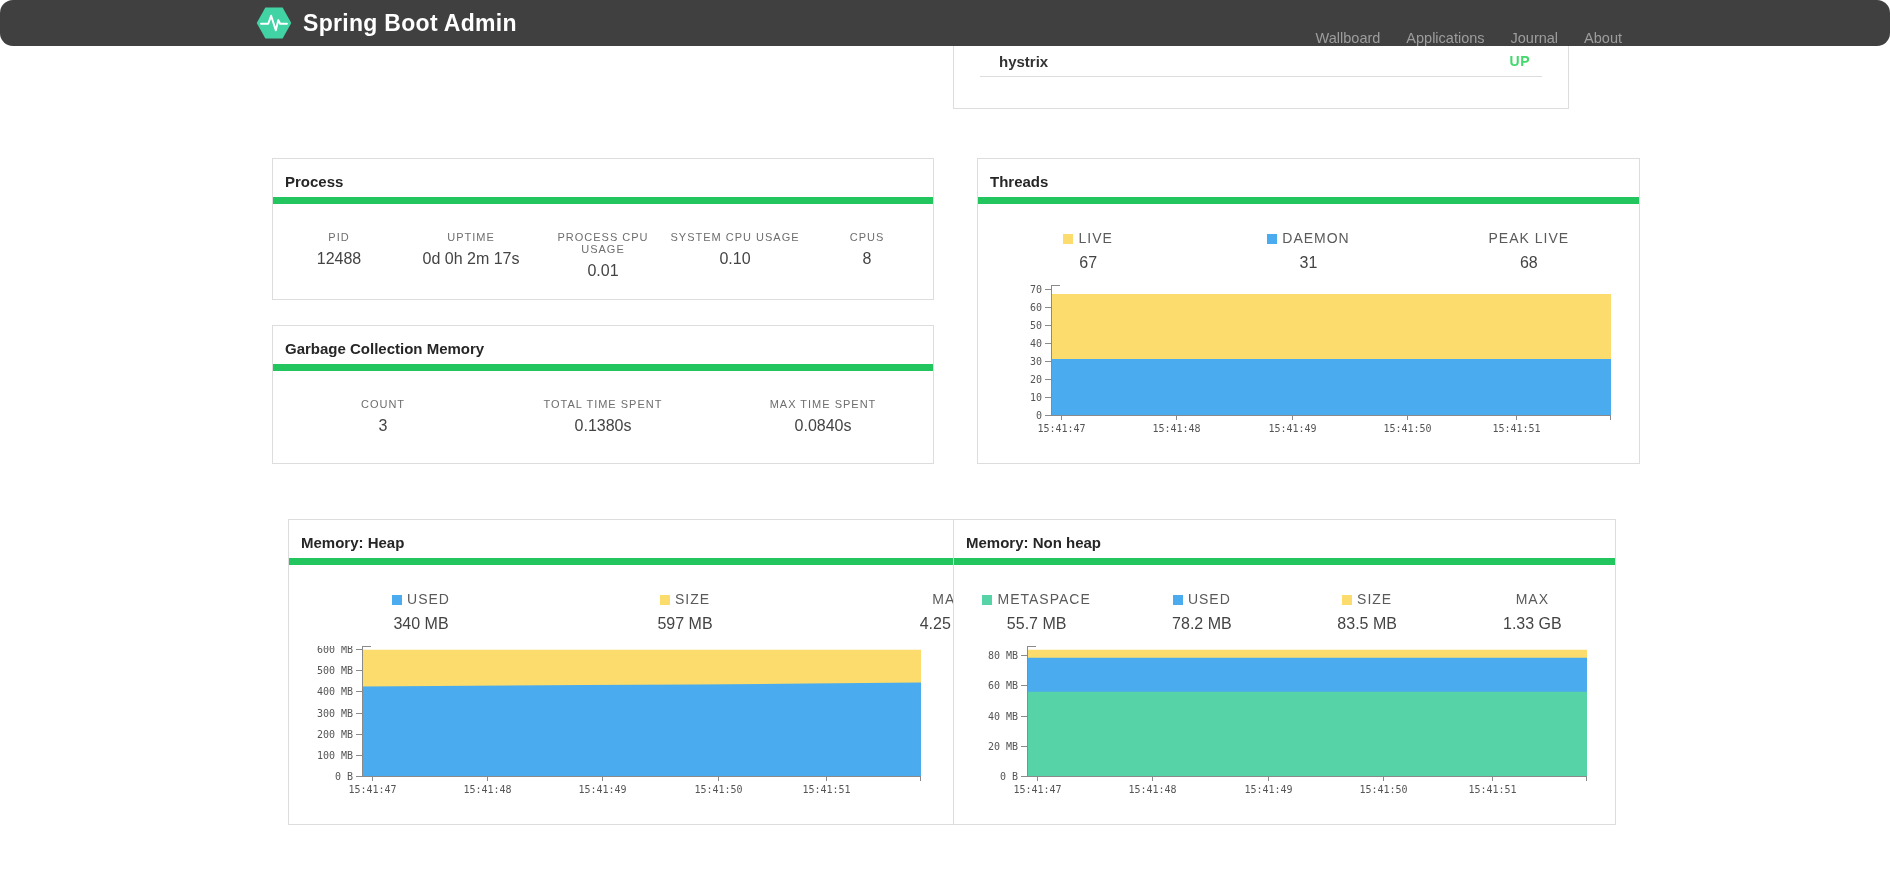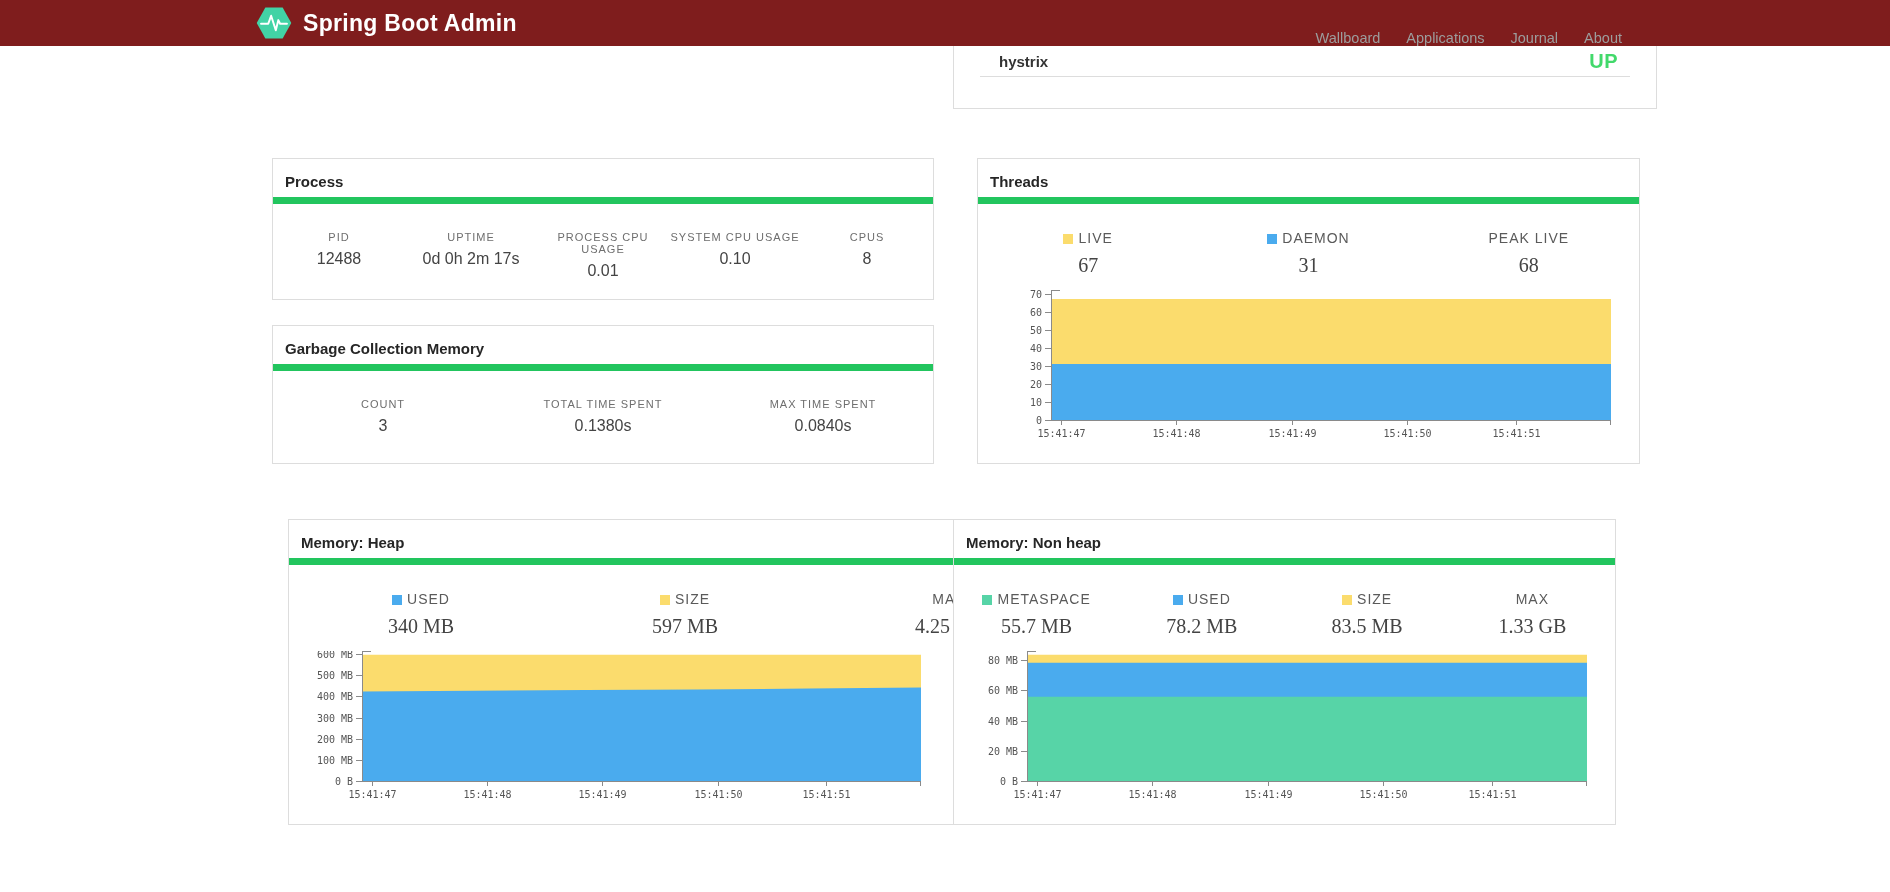--- a/index.html
+++ b/index.html
@@ -3,57 +3,57 @@
 <meta charset="utf-8">
 <style>
   * { margin:0; padding:0; box-sizing:border-box; }
   html,body { background:#fff; }
   .page {
     position:relative; width:1890px; height:892px; overflow:hidden;
     background:#fff; font-family:"Liberation Sans", sans-serif;
   }
 
   
-  .navbar { position:absolute; left:0; top:0; width:100%; height:46px; background:#7f1d1d; z-index:10; }
+  .navbar { position:absolute; left:0; top:0; width:100%; height:46px; background:#404040; z-index:10;border-radius:13px; }
   .nav-inner { position:absolute; left:255px; right:268px; top:0; bottom:0; }
   .brand { position:absolute; left:0; top:0; height:46px; display:flex; align-items:center; text-decoration:none; cursor:pointer; }
   .brand svg { width:38px; height:36px; margin-right:10px; }
   .brand-title { color:#fff; font-size:23px; font-weight:bold; letter-spacing:.3px; white-space:nowrap; }
   .nav-links { position:absolute; right:0; top:0; height:46px; display:flex; align-items:flex-end; }
   .nav-links a { color:#9d9d9d; font-size:14.5px; padding:0 13px; text-decoration:none; cursor:pointer; }
   .nav-links a:last-child { padding-right:0; }
 
   
   .card { position:absolute; background:#fff; border:1px solid #ddd; }
   .card-heading { height:45px; line-height:45px; padding:0 12px; border-bottom:7px solid #22c55e; }
   .card-title { font-size:15px; font-weight:bold; color:#262626; }
 
   
-  .health-card { left:953px; top:46px; width:704px; height:63px; border-top:none; }
+  .health-card { left:953px; top:46px; width:616px; height:63px; border-top:none; }
   .health-row { margin:0 26px; height:31px; display:flex; align-items:center;
                 justify-content:space-between; padding:0 12px 0 19px; border-bottom:1px solid #ddd; }
   .health-name { font-size:15px; font-weight:bold; color:#333; }
-  .health-status { font-size:20px; font-weight:bold; letter-spacing:.5px; }
+  .health-status { font-size:14px; font-weight:bold; letter-spacing:.5px; }
 
   .process-card { left:272px; top:158px; width:662px; height:142px; }
   .gc-card      { left:272px; top:325px; width:662px; height:139px; }
   .threads-card { left:953px; top:158px; width:663px; height:306px;margin-left:24px; }
   .heap-card    { left:288px; top:519px; width:794px; height:306px; }
   .nonheap-card { left:953px; top:519px; width:663px; height:306px; }
 
   .metrics { display:flex; padding-top:27px; }
   .metric { flex:1; text-align:center; }
   .metric-label { font-size:11px; color:#6e6e6e; letter-spacing:1px; }
   .metric-value { font-size:16px; color:#444; margin-top:7px; }
 
   .legend-row { display:flex; padding-top:26px; }
   .legend-item { flex:1; text-align:center; }
   .legend-label { font-size:14px; color:#5a5a5a; letter-spacing:1px; }
   .swatch { display:inline-block; width:10px; height:10px; margin-right:5px; vertical-align:-1px; }
-  .legend-value { font-size:20px; color:#444; margin-top:8px;font-family:Liberation Serif, serif; }
+  .legend-value { font-size:16px; color:#444; margin-top:8px; }
 
   .chart { position:relative; height:154px; margin-top:13px; }
   .chart svg { position:absolute; left:0; top:0; }
   .chart text.tick { font-family:"DejaVu Sans Mono", monospace; font-size:10px; fill:#555; }
 </style>
 </head>
 <body>
 
 <div class="page">
 

